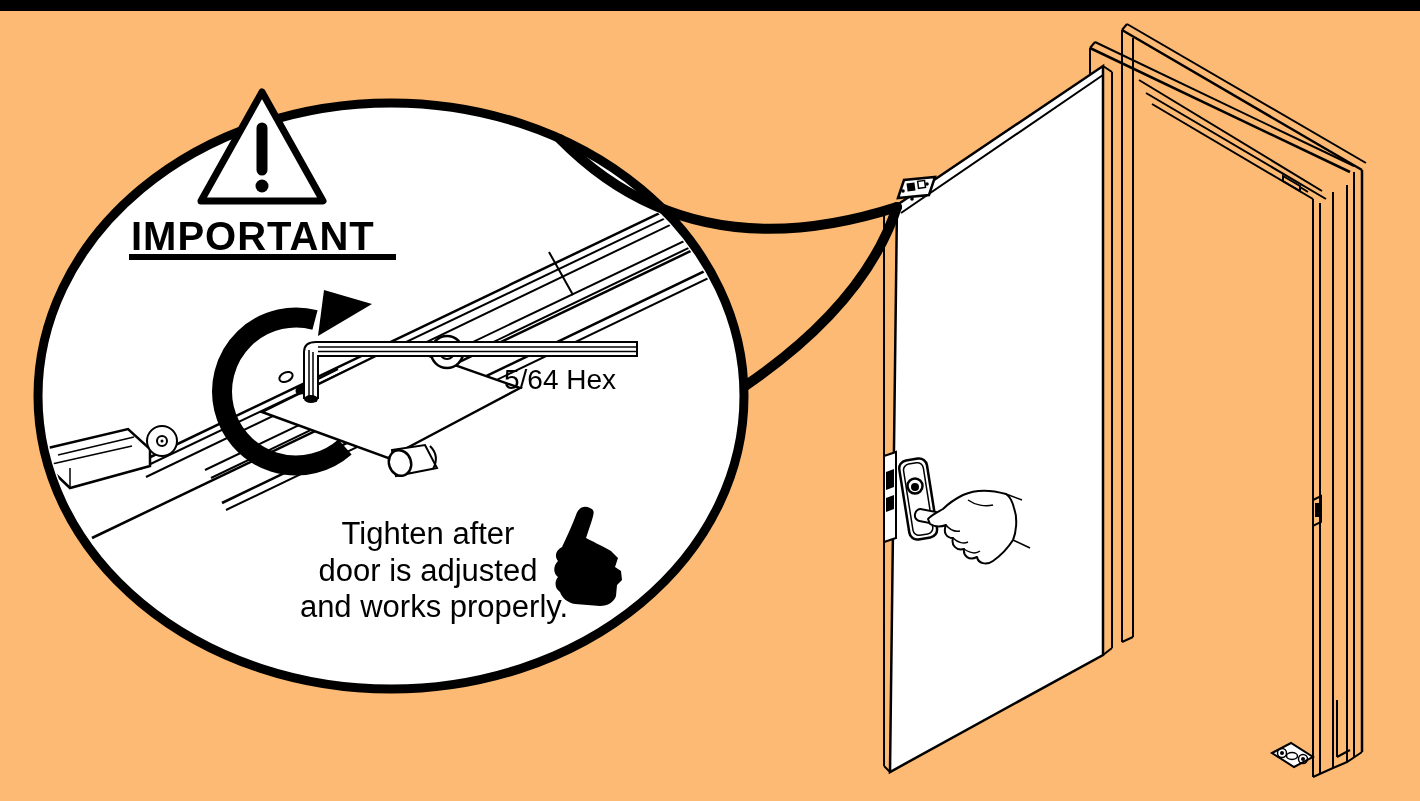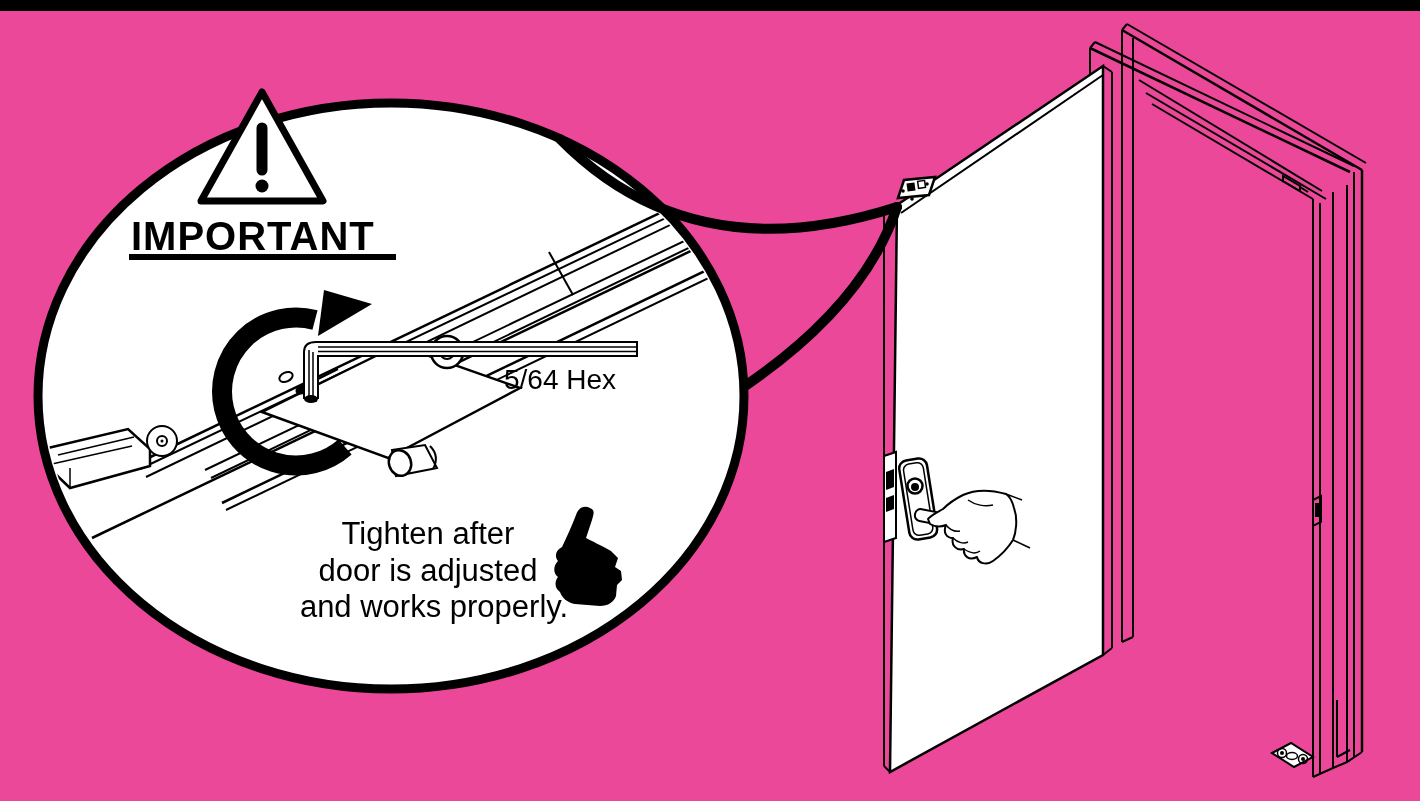--- a/index.html
+++ b/index.html
@@ -1,16 +1,16 @@
 <!DOCTYPE html>
 <html><head>
 <meta charset="utf-8">
 <style>
   html,body{margin:0;padding:0;background:#ffffff;}
-  .page{position:relative;width:1420px;height:801px;background:#ec4899;overflow:hidden;}
+  .page{position:relative;width:1420px;height:801px;background:#fdba74;overflow:hidden;}
   svg{display:block;}
   .h1{font-family:"Liberation Sans",sans-serif;font-weight:700;font-size:40px;letter-spacing:1px;fill:#000;}
   .note{font-family:"Liberation Sans",sans-serif;font-size:31px;fill:#000;}
   .lbl{font-family:"Liberation Sans",sans-serif;font-size:28px;fill:#000;}
   .ln{stroke:#000;fill:none;}
 </style>
 </head>
 <body>
 
 <div class="page">

